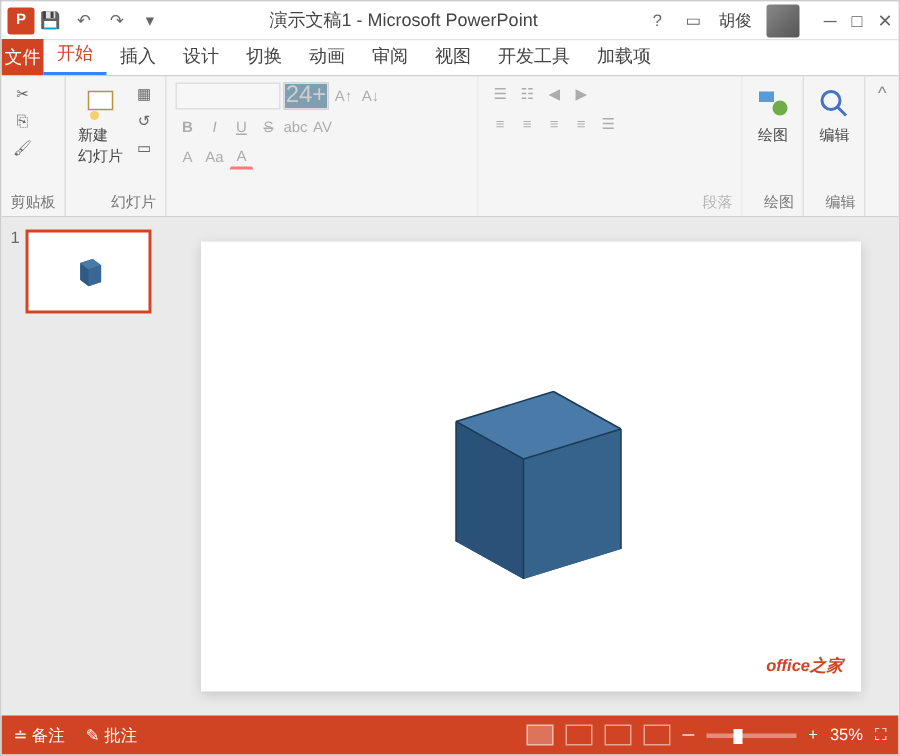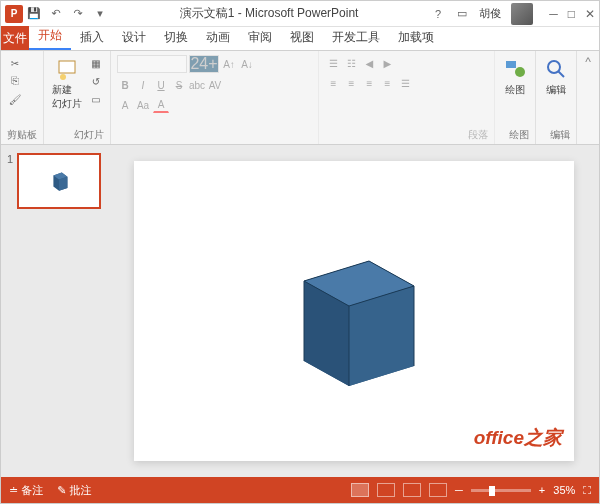--- a/index.html
+++ b/index.html
@@ -42,21 +42,21 @@
 
 .workspace { display: flex; height: 332px; background: #eaeaea; }
 .thumbs { width: 108px; background: #eaeaea; padding: 8px 6px; }
 .thumb-wrap { display: flex; gap: 4px; }
 .thumb-num { font-size: 11px; color: #666; }
 .thumb { width: 84px; height: 56px; background: #fff; border: 2px solid #d04423; display: flex; align-items: center; justify-content: center; cursor: pointer; }
 .thumb svg { width: 28px; height: 28px; }
 .canvas-area { flex: 1; position: relative; background: #eaeaea; display: flex; align-items: center; justify-content: center; }
 .slide { width: 440px; height: 300px; background: #fff; box-shadow: 0 2px 8px rgba(0,0,0,0.15); display: flex; align-items: center; justify-content: center; position: relative; }
 .slide svg { width: 200px; height: 200px; }
-.watermark { position: absolute; right: 12px; bottom: 10px; font-size: 19px; color: #d04423; font-weight: bold; font-style: italic; }
+.watermark { position: absolute; right: 12px; bottom: 10px; font-size: 11px; color: #d04423; font-weight: bold; font-style: italic; }
 
 
 .statusbar { height: 26px; background: #d04423; color: #fff; display: flex; align-items: center; padding: 0 8px; font-size: 11px; gap: 12px; position: absolute; bottom: 0; left: 0; right: 0; }
 .status-left { display: flex; gap: 14px; align-items: center; }
 .status-item { display: flex; align-items: center; gap: 3px; cursor: pointer; }
 .status-right { margin-left: auto; display: flex; gap: 8px; align-items: center; }
 .view-btn { width: 18px; height: 14px; border: 1px solid rgba(255,255,255,0.5); cursor: pointer; }
 .view-btn.active { background: rgba(255,255,255,0.25); }
 .zoom-slider { width: 60px; height: 3px; background: rgba(255,255,255,0.4); position: relative; }
 .zoom-thumb { width: 6px; height: 10px; background: #fff; position: absolute; top: -3px; left: 18px; }

